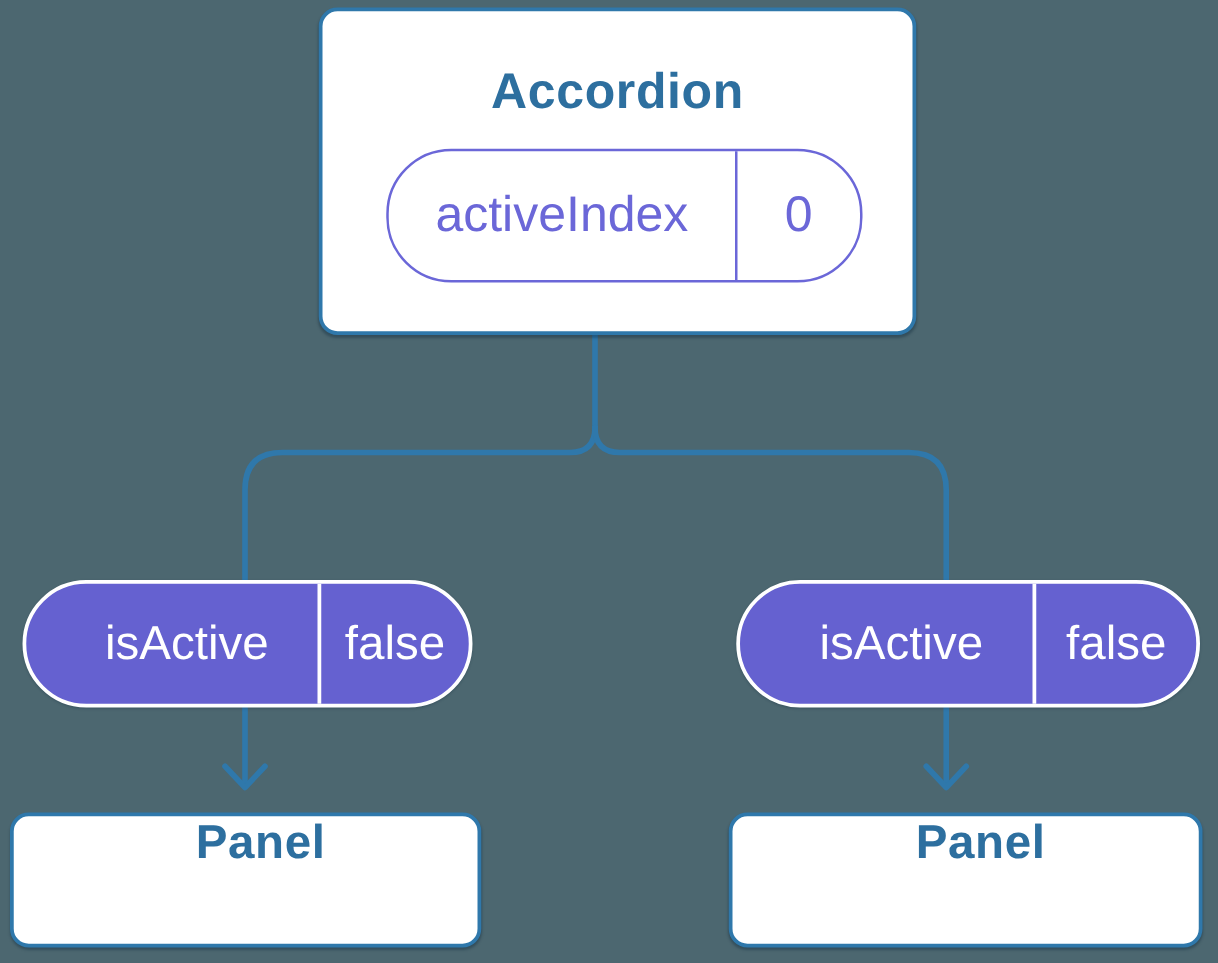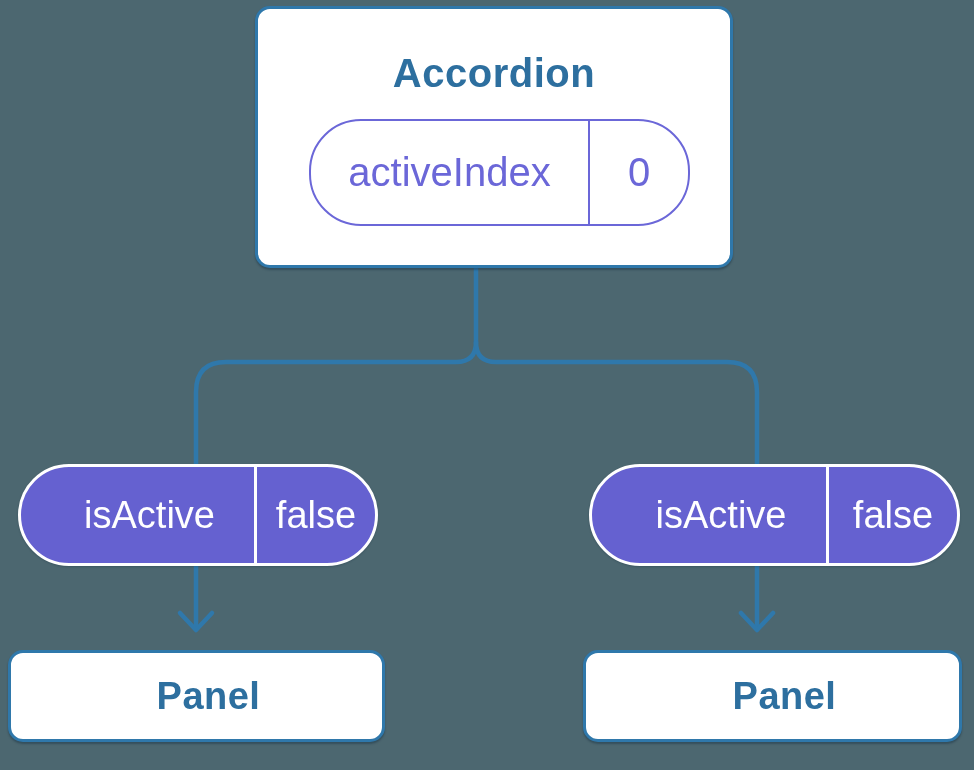--- a/index.html
+++ b/index.html
@@ -56,25 +56,25 @@
   .state-pill .cell{display:flex;align-items:center;justify-content:center;}
   .state-pill .sp-name{border-right:3px solid #ffffff;}
   .state-pill.left{left:18px;width:360px;}
   .state-pill.left .sp-name{flex:0 0 209px;}
   .state-pill.right{left:589px;width:371px;}
   .state-pill.right .sp-name{flex:0 0 210px;}
   .state-pill .sp-value{flex:1;}
 
   
   .panel{
-    top:650px;height:92px;
+    top:650px;height:108px;
     background:var(--node-fill);
     border:3px solid var(--connector-blue);
     border-radius:15px;
-    display:flex;align-items:center;justify-content:center;
+    display:flex;justify-content:center;
     color:var(--node-text-blue);font-size:38px;font-weight:700;
     box-shadow:0 2px 2px rgba(10,35,55,.35);
     letter-spacing:.5px;
   }
   .panel.left{left:8px;width:377px;}
   .panel.right{left:583px;width:379px;}
 </style>
 </head>
 <body>
 

